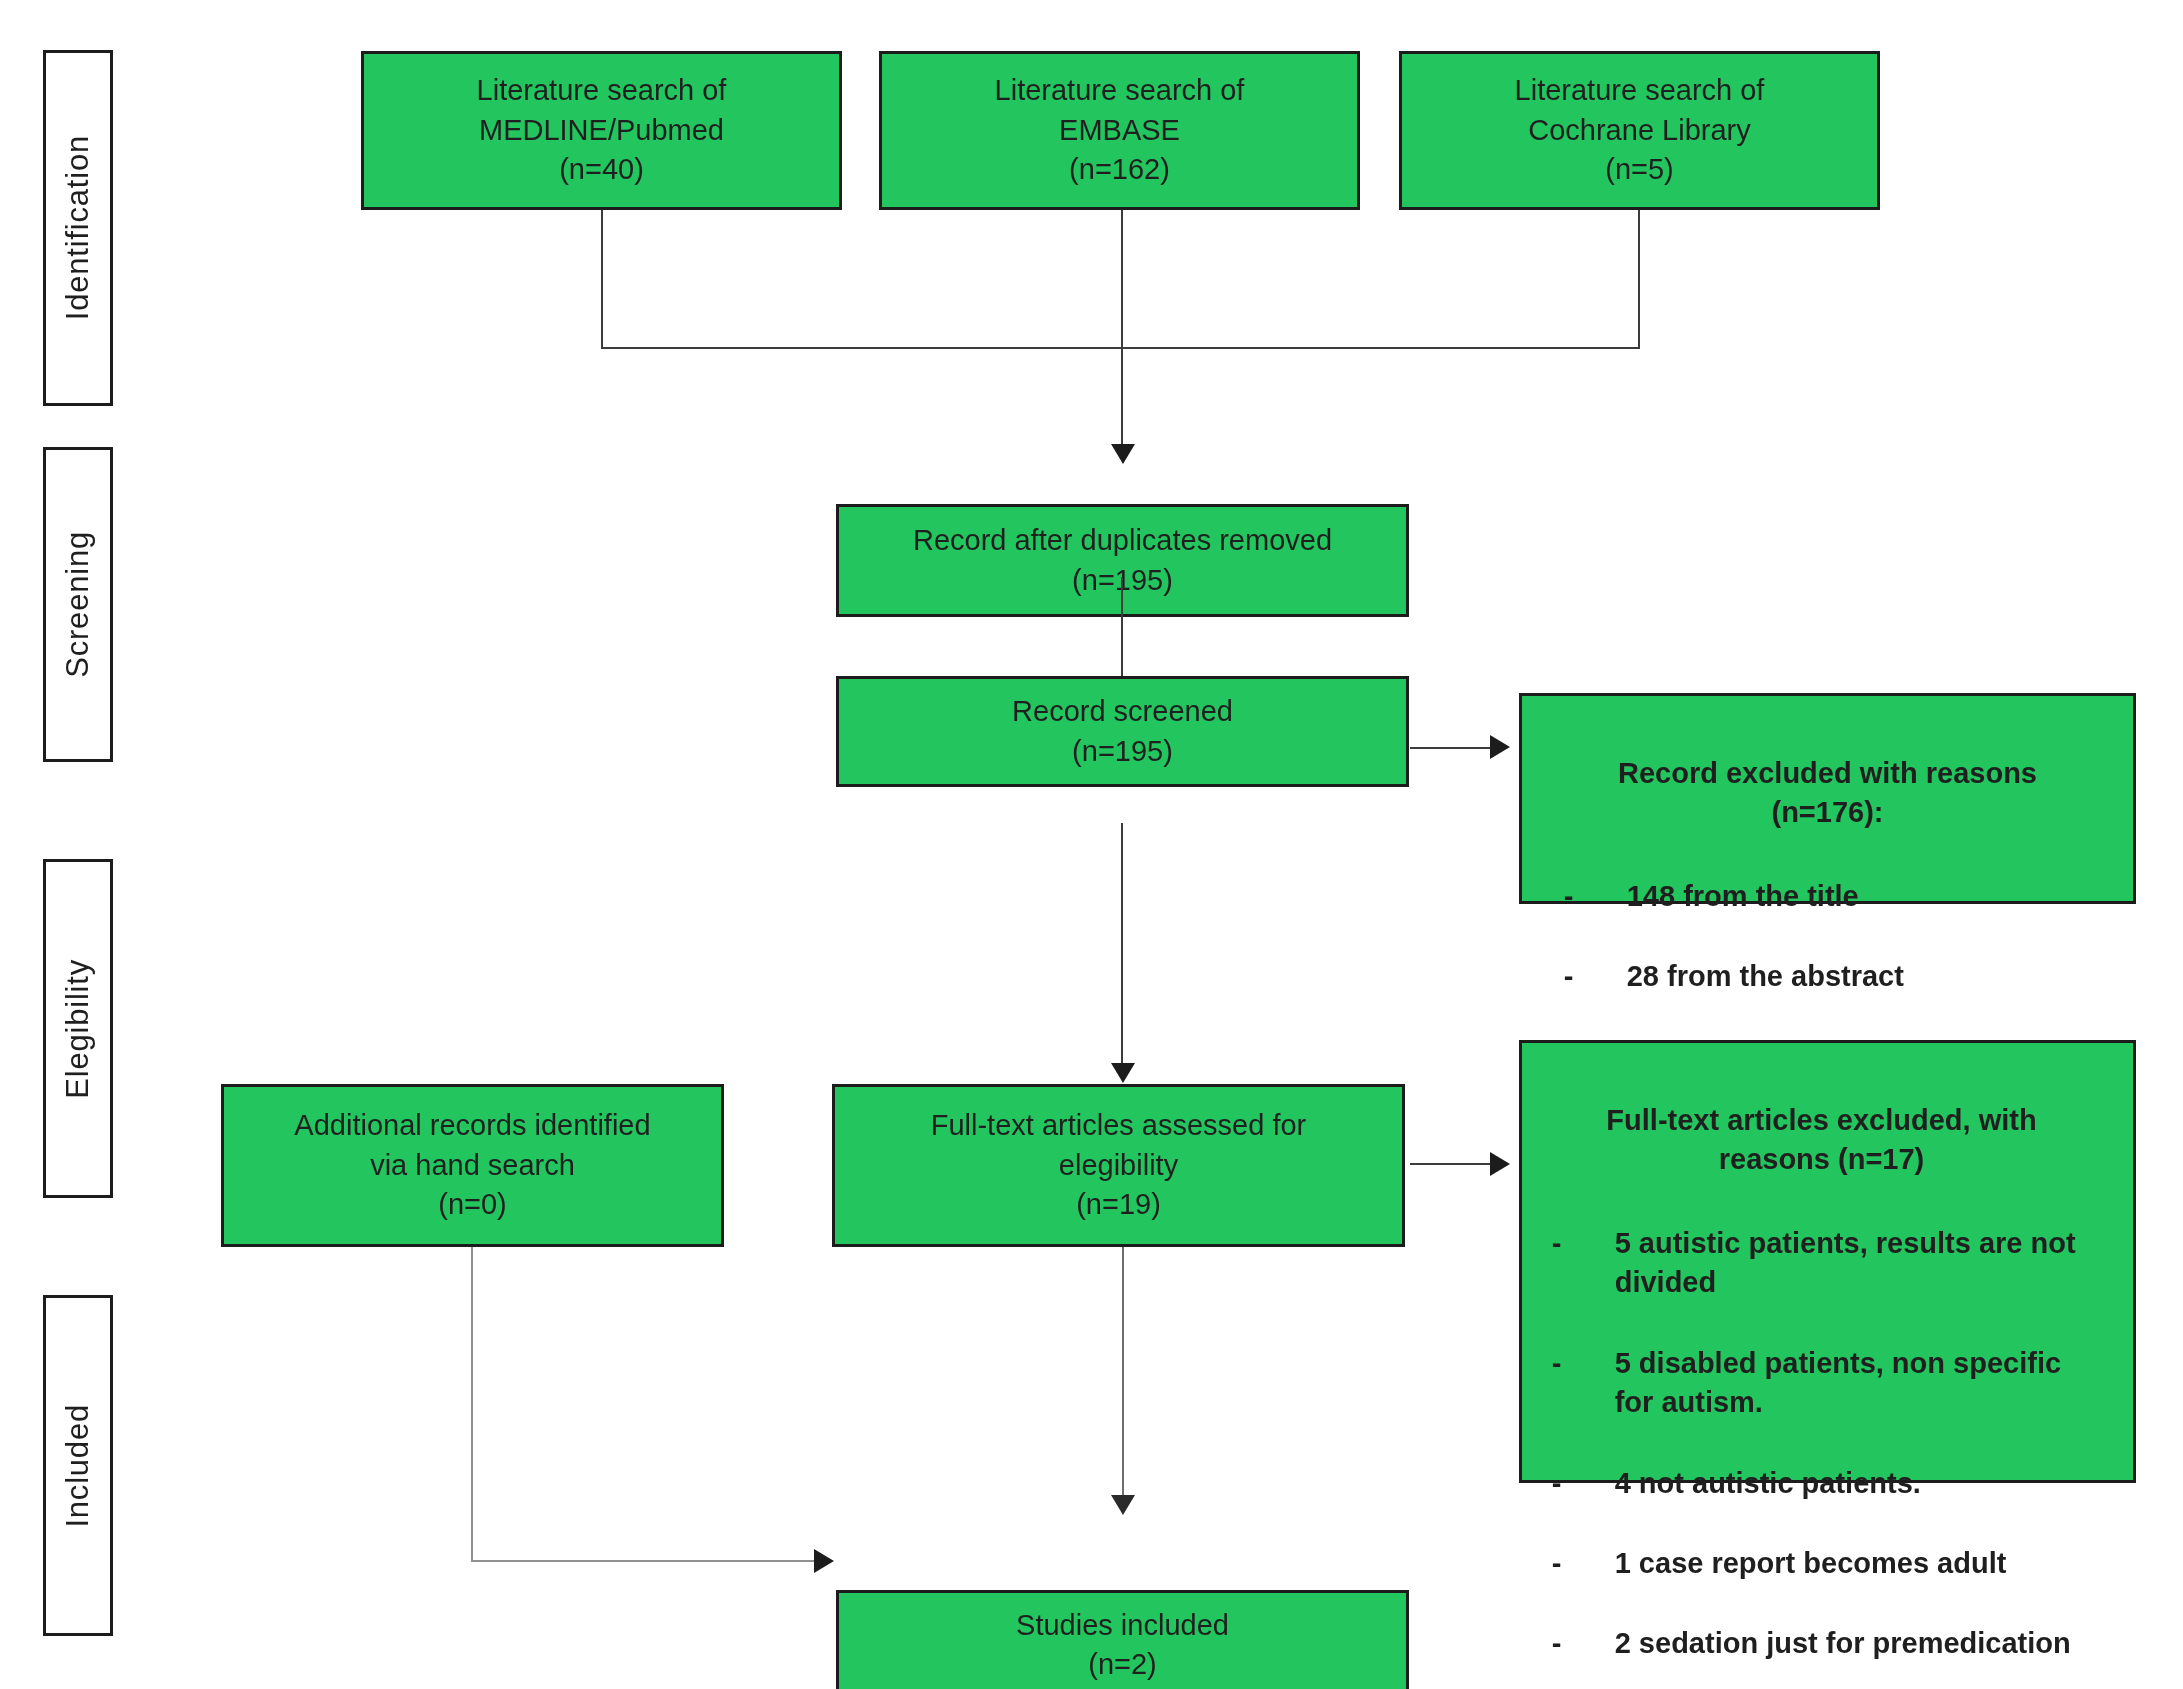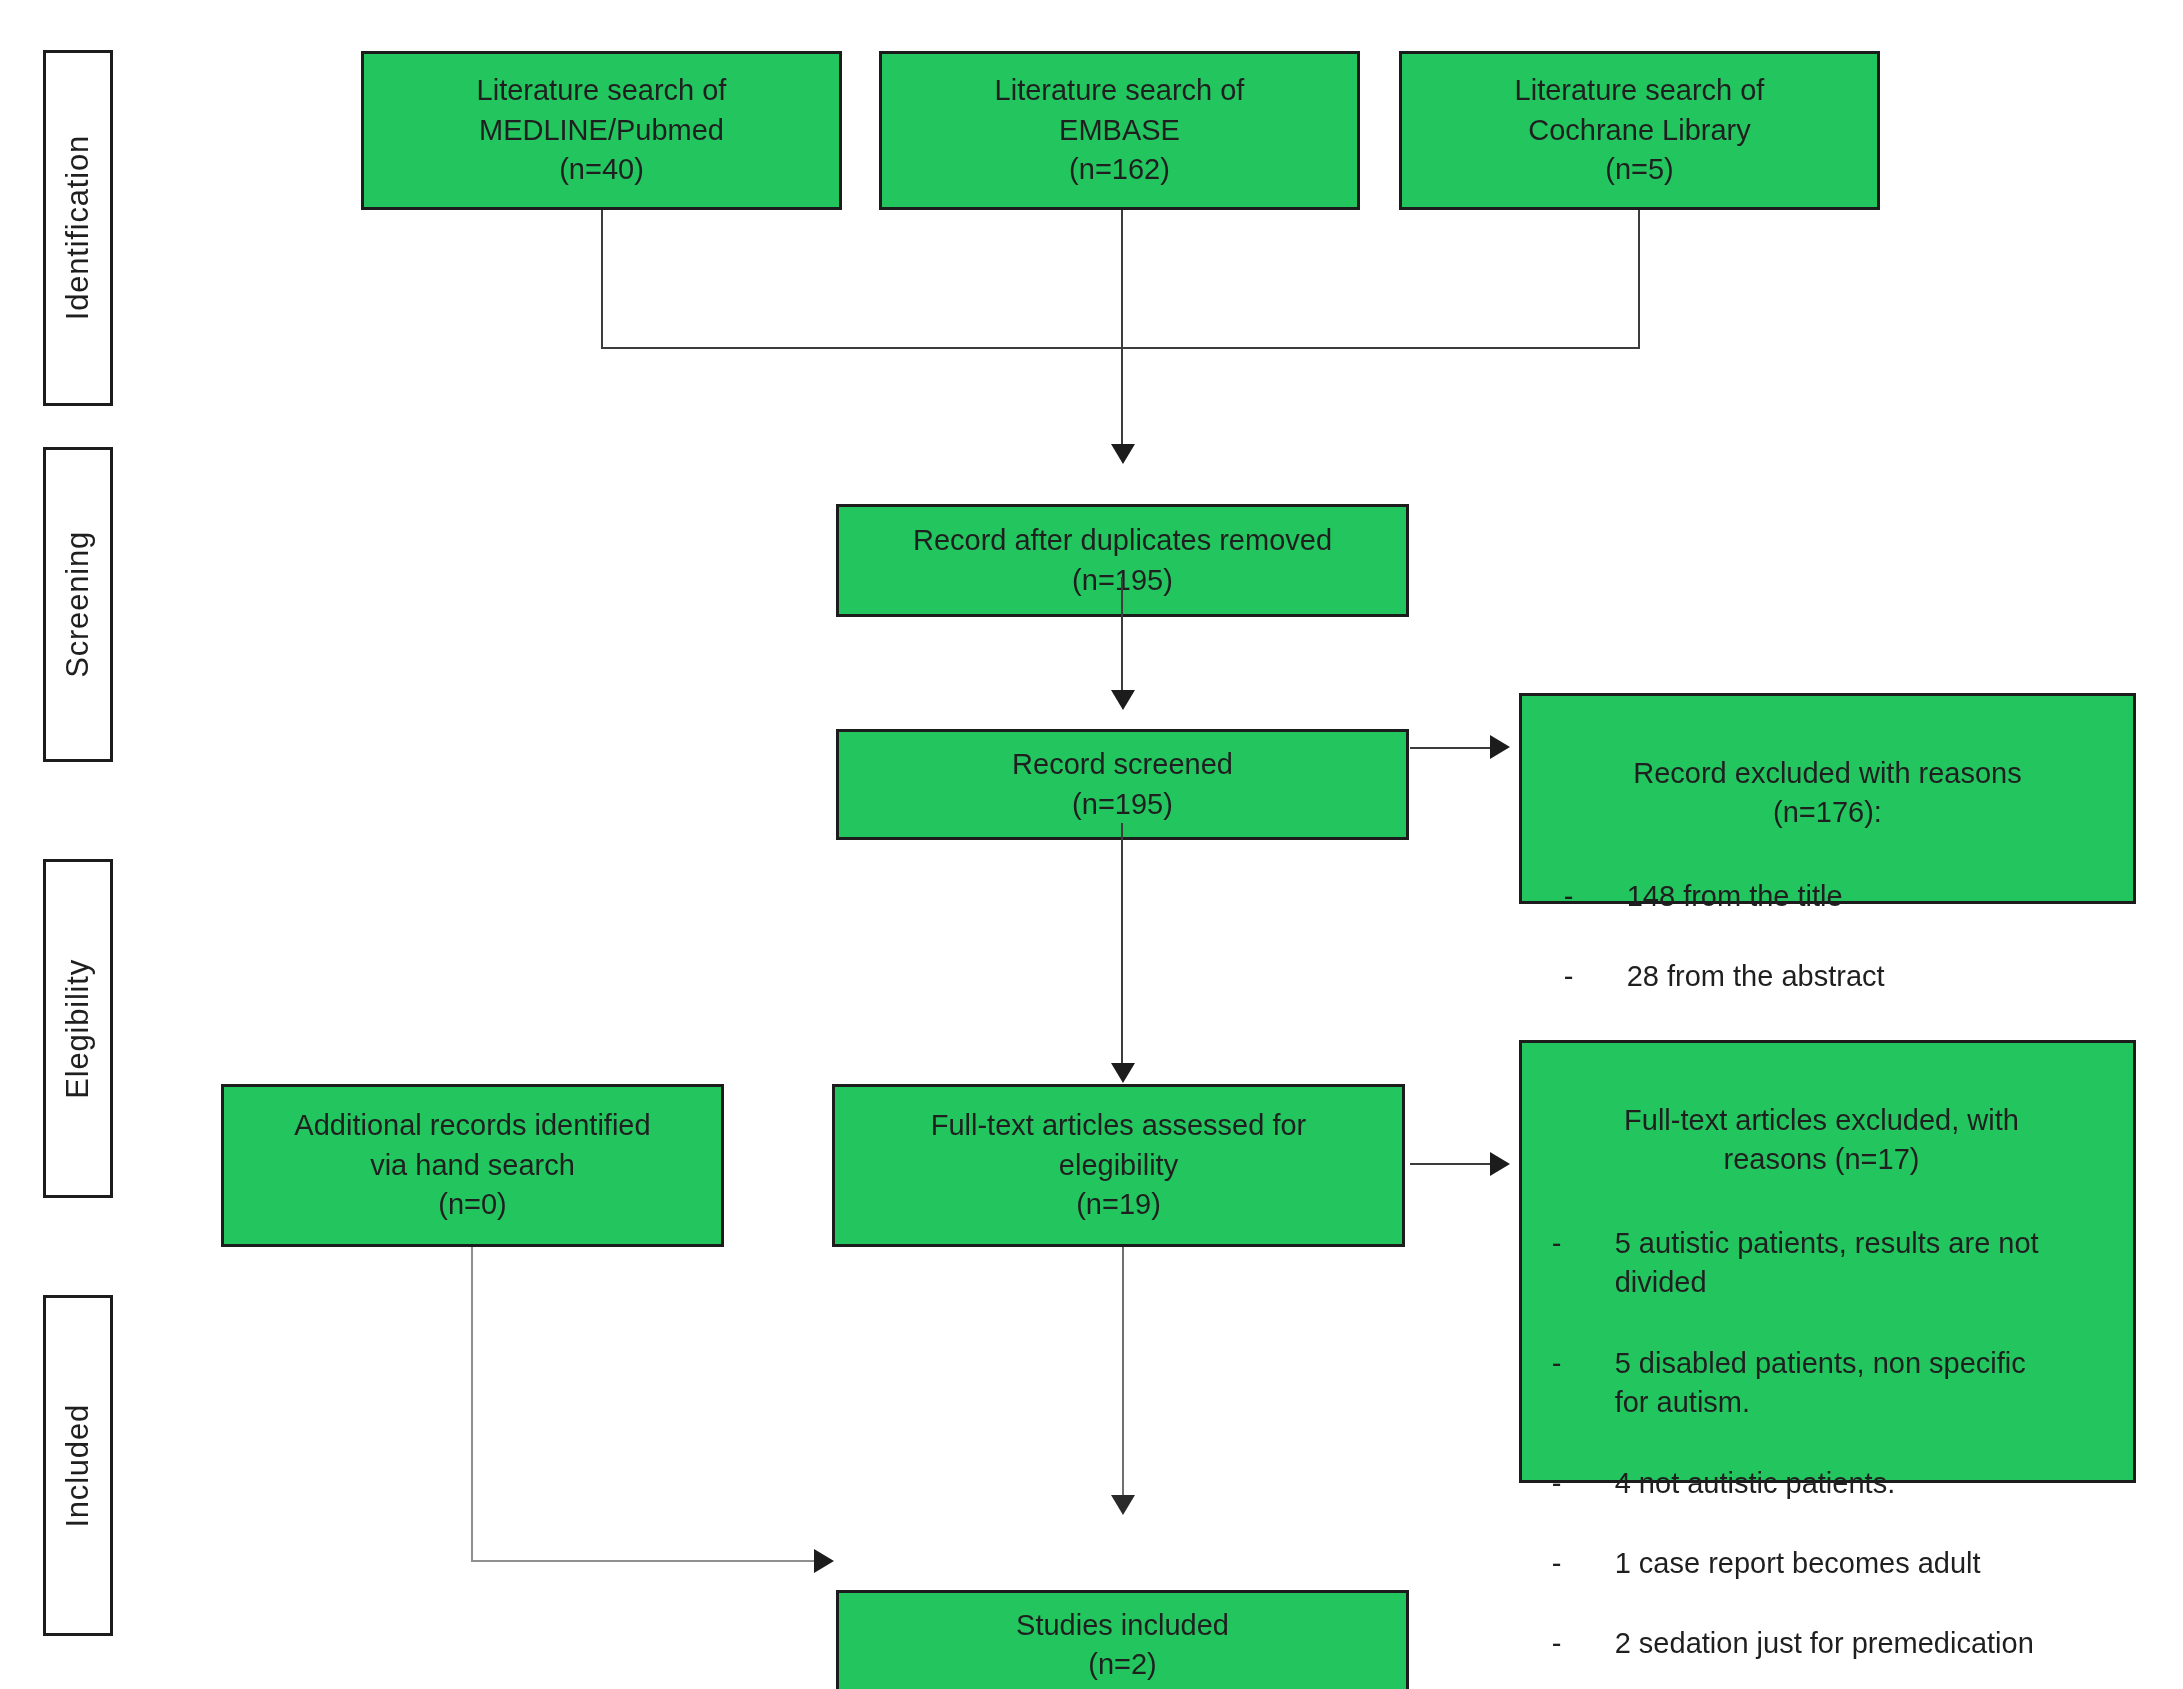--- a/index.html
+++ b/index.html
@@ -31,20 +31,21 @@
     writing-mode:vertical-rl;
     transform:rotate(180deg);
     font-size:31px;
     letter-spacing:0.8px;
     white-space:nowrap;
   }
   .box--list{
     display:block;
     text-align:left;
     padding:18.6px 20px 7.7px 20px;
+    font-weight:bold;
   }
   .box--list .list-title{
     text-align:center;
     white-space:pre-line;
     margin-bottom:3.1px;
   }
   .bullet{
     display:flex;
     padding-left:21.7px;
     margin-top:1.5px;
@@ -101,21 +102,21 @@
   <div class="hline" style="left:601px;top:347px;width:1039px;"></div>
   <div class="vline" style="left:1121px;top:210px;height:237px;"></div>
   <div class="arrow-down" style="left:1111px;top:444px;"></div>
 
   <div class="box" style="left:836px;top:464px;width:573px;height:113px;margin-top:40px;">Record after duplicates removed
 (n=195)</div>
 
   <div class="vline" style="left:1121px;top:577px;height:115px;"></div>
   <div class="arrow-down" style="left:1111px;top:690px;"></div>
 
-  <div class="box" style="left:836px;top:729px;width:573px;height:111px;">Record screened
+  <div class="box" style="left:836px;top:676px;width:573px;height:111px;">Record screened
 (n=195)</div>
 
   <div class="hline" style="left:1410px;top:747px;width:80px;"></div>
   <div class="arrow-right" style="left:1490px;top:735px;"></div>
 
   <div class="box box--list" style="left:1519px;top:693px;width:617px;height:211px;">
     <div class="list-title">Record excluded with reasons
 (n=176):</div>
     <div class="bullet">
       <span class="dash">-</span>

